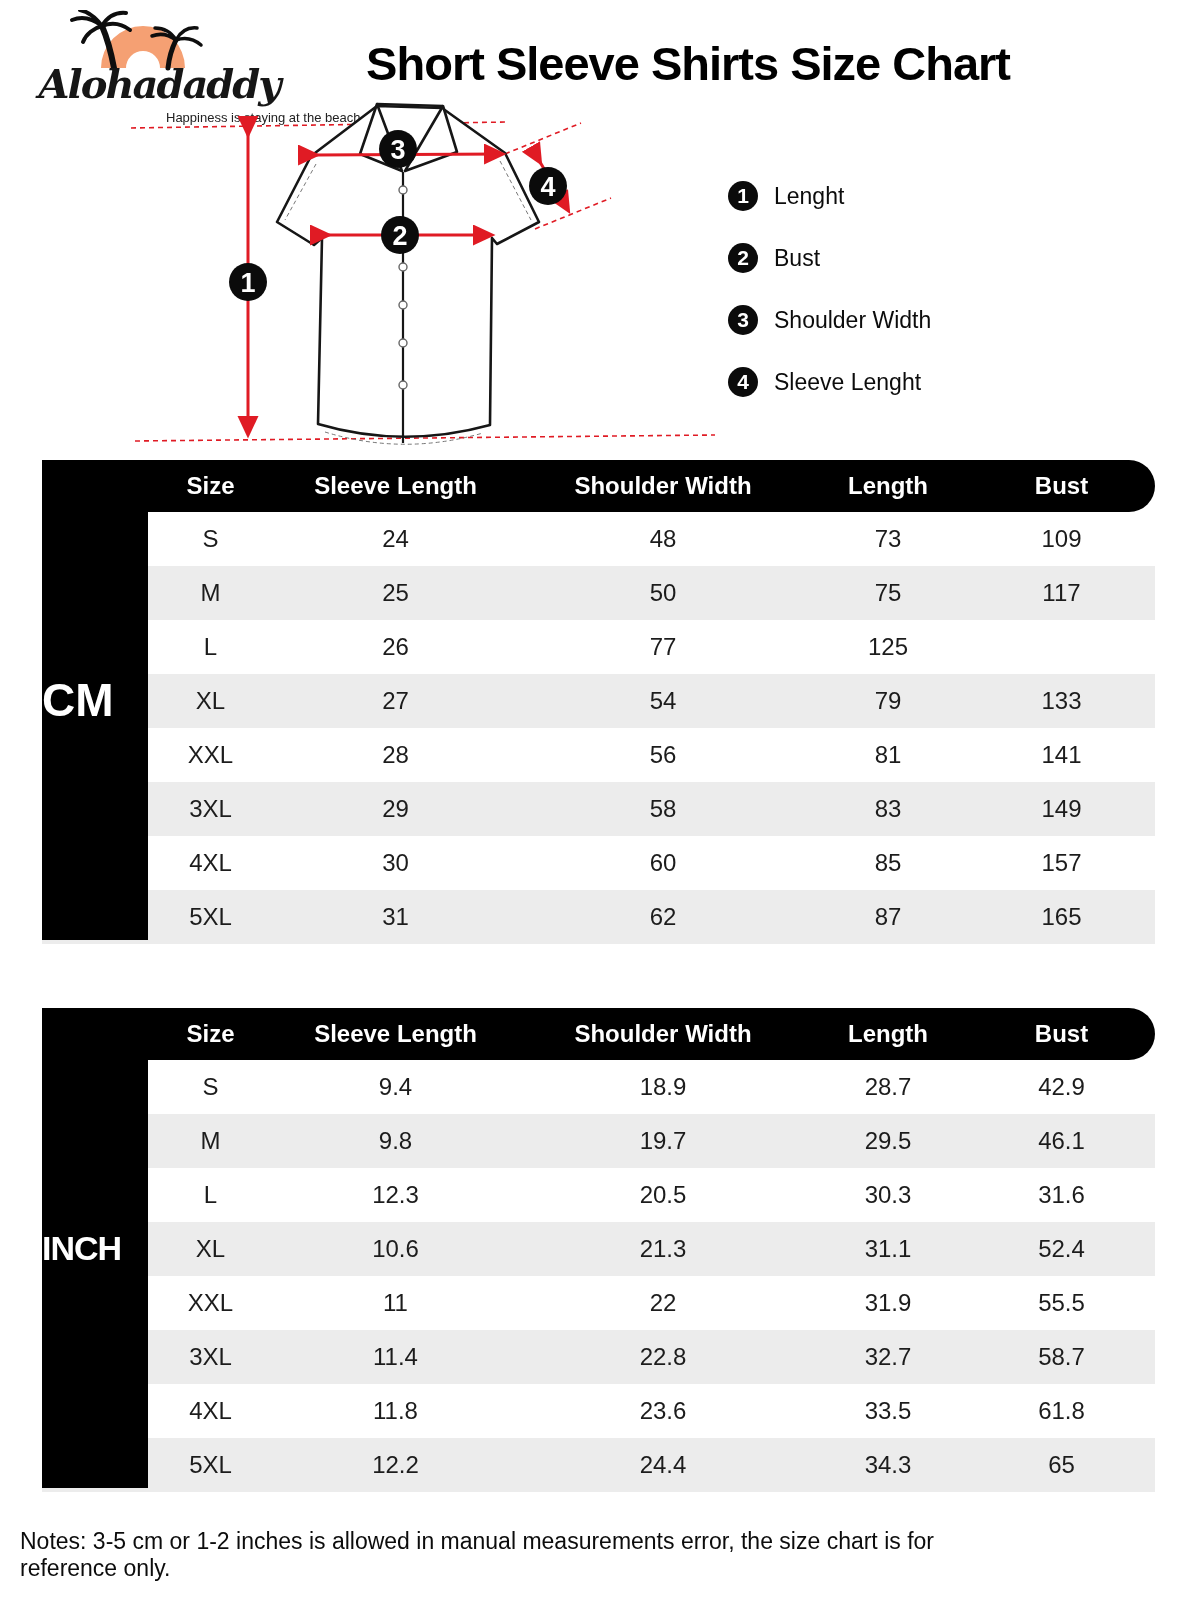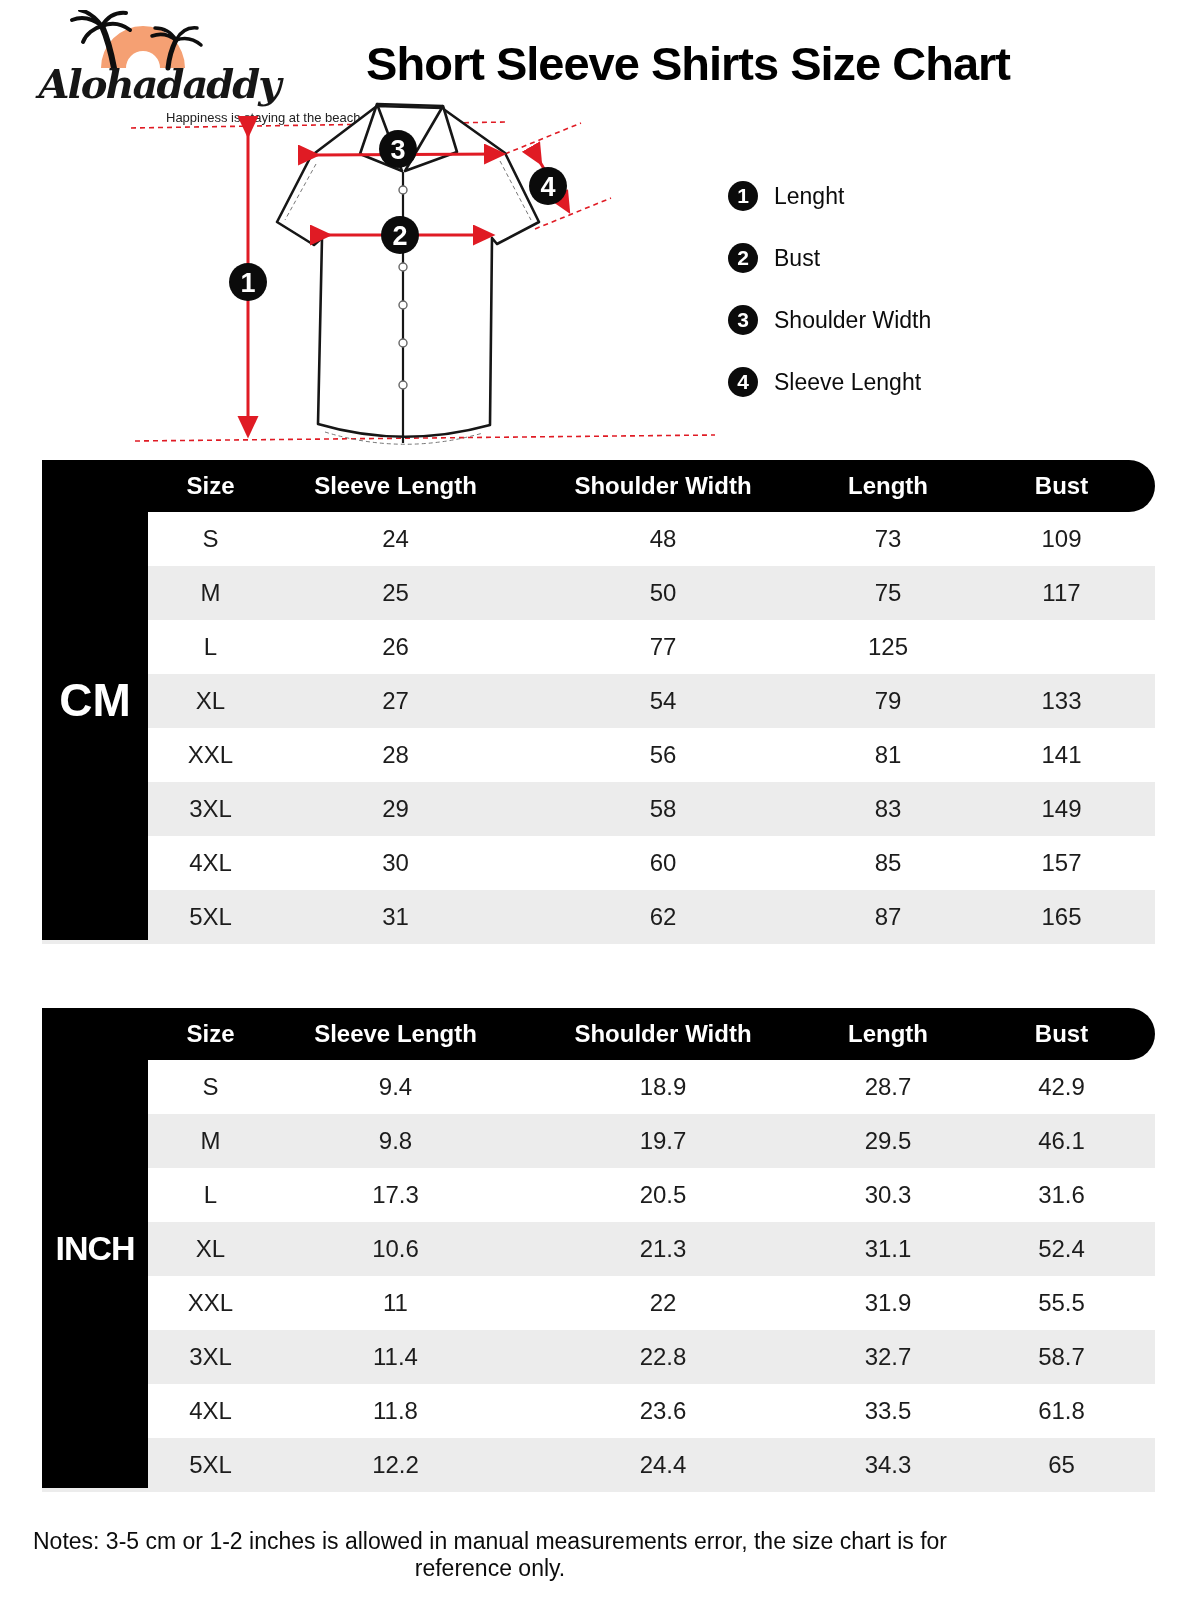--- a/index.html
+++ b/index.html
@@ -41,37 +41,37 @@
   .legend-item{display:flex;align-items:center;gap:16px;margin-bottom:30px;height:32px;}
   .lnum{width:30px;height:30px;border-radius:50%;background:#0b0b0b;color:#fff;
     font-weight:bold;font-size:21px;display:flex;align-items:center;justify-content:center;}
   .llabel{font-size:23px;color:#0c0c0c;}
 
   
   .size-table{position:absolute;left:42px;width:1113px;height:480px;}
   .size-table.cm{top:460px;}
   .size-table.inch{top:1008px;}
   .unit-col{position:absolute;left:0;top:0;width:106px;height:100%;background:#000;
-    display:flex;align-items:center;justify-content:center;z-index:2;}
+    display:flex;align-items:center;justify-content:flex-start;z-index:2;}
   .unit-label{color:#fff;font-weight:bold;}
   .cm .unit-label{font-size:46px;}
   .inch .unit-label{font-size:34px;letter-spacing:-1px;}
   .thead{position:relative;z-index:1;height:52px;background:#000;
     border-radius:0 26px 26px 0;display:grid;
     grid-template-columns:106px 125px 245px 290px 160px 187px;
     align-items:center;}
   .th{color:#fff;font-weight:bold;font-size:24px;text-align:center;}
   .trow{display:grid;grid-template-columns:106px 125px 245px 290px 160px 187px;
     height:54px;align-items:center;background:#fff;}
   .trow.stripe{background:var(--stripe);}
   .td{font-size:24px;text-align:center;color:#1c1c1c;}
 
   
-  .notes{position:absolute;left:0;top:1528px;width:980px;text-align:center;
-    font-size:23px;color:#0c0c0c;}
+  .notes{position:absolute;left:0;top:1528px;width:980px;text-align:left;
+    font-size:23px;color:#0c0c0c;padding-left:20px;}
 </style>
 </head>
 <body>
 
 <div class="logo">
   <svg width="190" height="64" viewBox="0 0 190 64">
     <path d="M45,58 A42,42 0 0 1 129,58 L104,58 A17,17 0 0 0 70,58 Z" fill="var(--orange)"></path>
     <g stroke="#0e0e0e" fill="none" stroke-linecap="round">
       <path d="M58,58 C55,42 52,30 46,16" stroke-width="6"></path>
       <path d="M46,16 C36,8 26,6 16,10" stroke-width="4"></path>
@@ -271,21 +271,21 @@
         <div class="td"></div>
         <div class="td">M</div>
         <div class="td">9.8</div>
         <div class="td">19.7</div>
         <div class="td">29.5</div>
         <div class="td">46.1</div>
       </div>
       <div class="trow">
         <div class="td"></div>
         <div class="td">L</div>
-        <div class="td">17.3</div>
+        <div class="td">12.3</div>
         <div class="td">20.5</div>
         <div class="td">30.3</div>
         <div class="td">31.6</div>
       </div>
       <div class="trow stripe">
         <div class="td"></div>
         <div class="td">XL</div>
         <div class="td">10.6</div>
         <div class="td">21.3</div>
         <div class="td">31.1</div>

